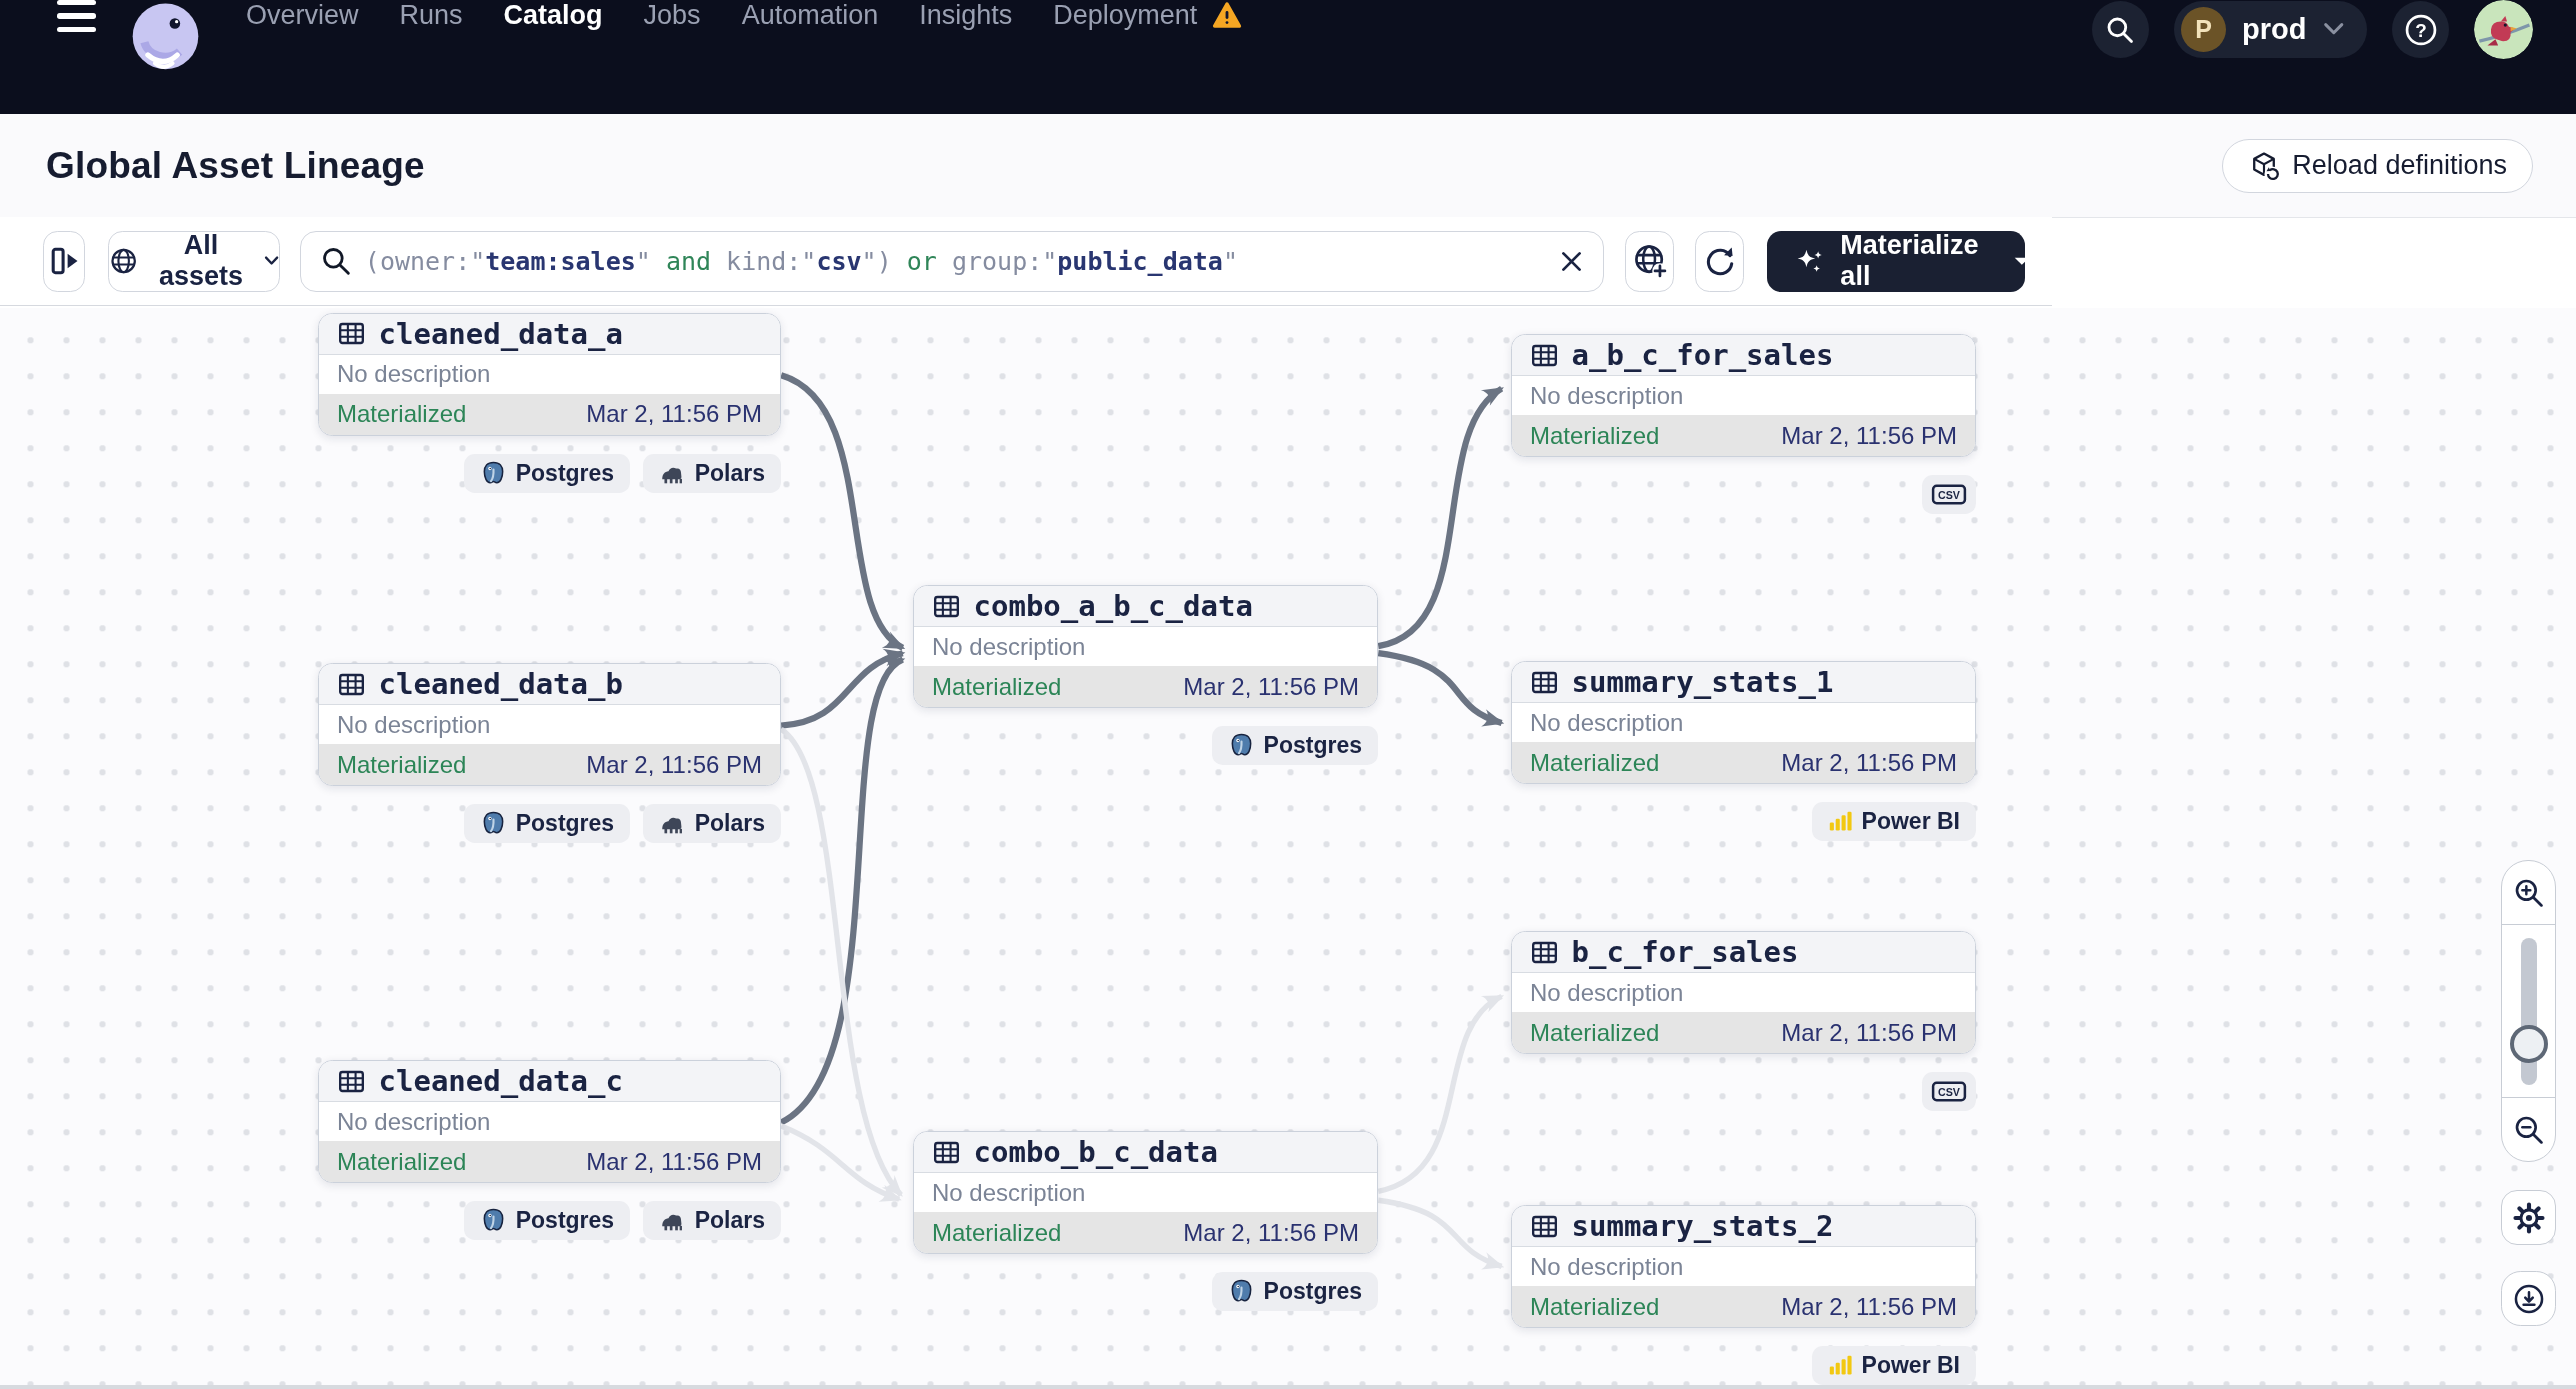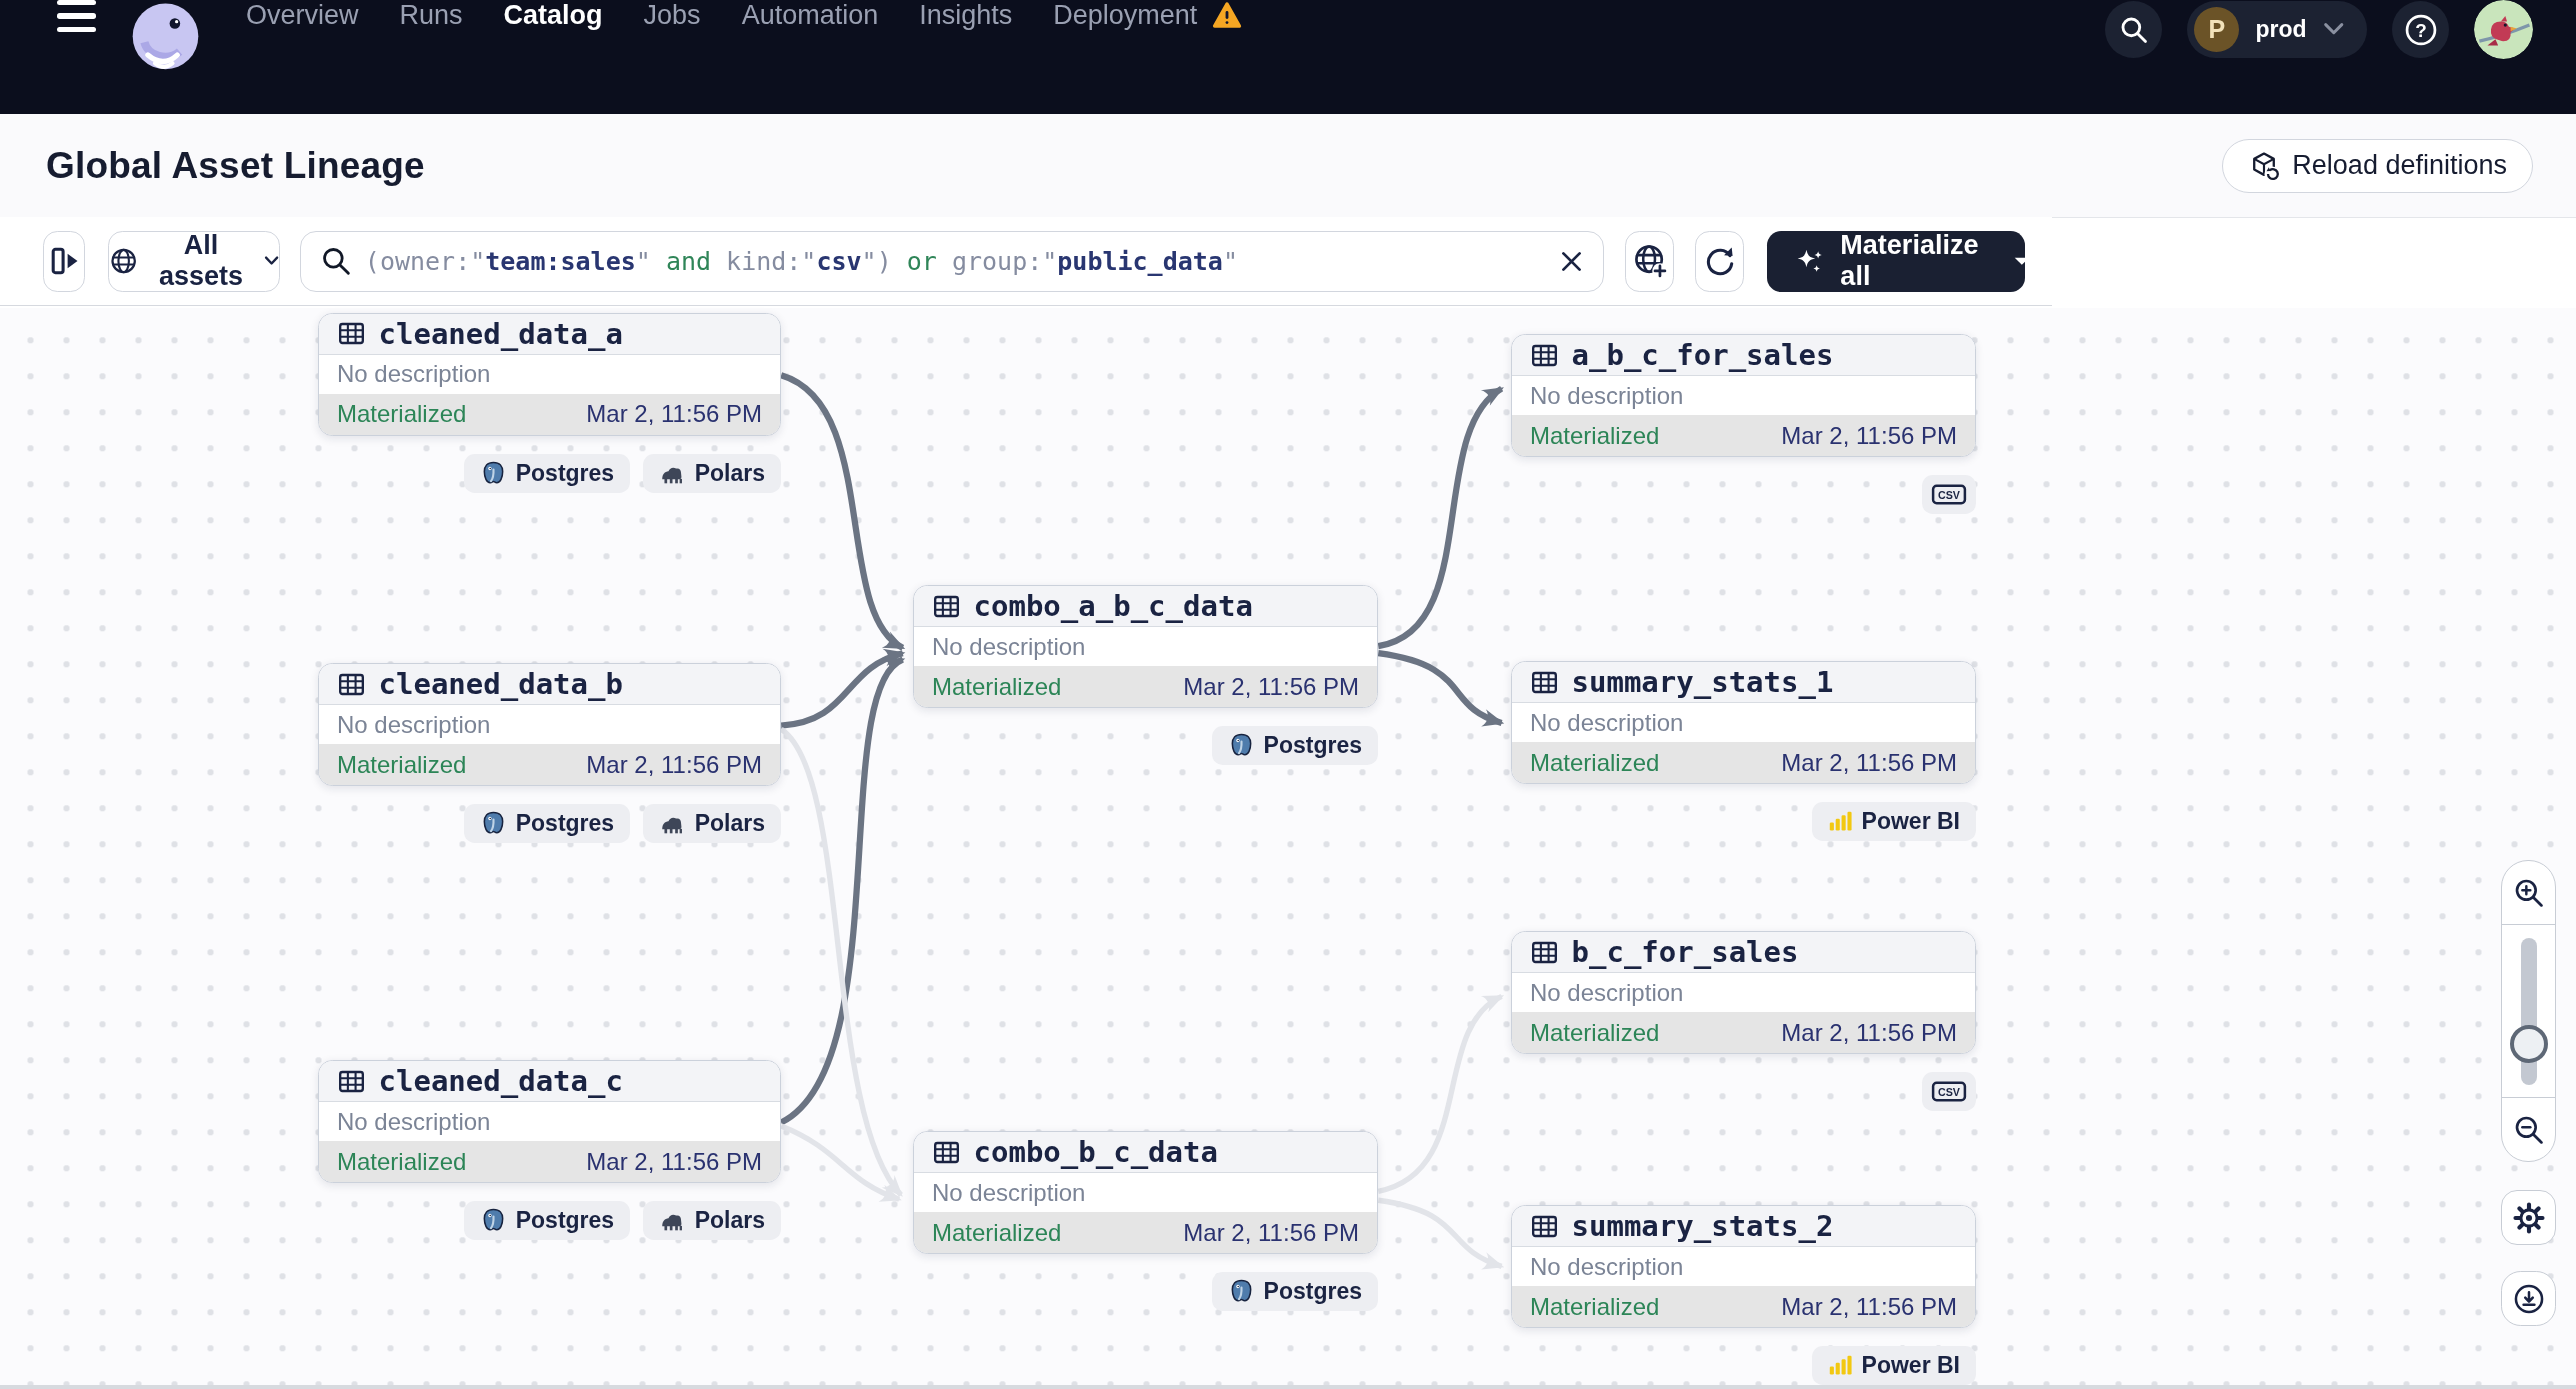--- a/index.html
+++ b/index.html
@@ -17,21 +17,21 @@
   .nav-links { display:flex; align-items:center; margin-left:43px; gap:41px; }
   .nav-link { font-size:27px; color:#9AA0B2; cursor:pointer; white-space:nowrap; display:flex; align-items:center; gap:14.3px;}
   .nav-link.active { color:#FFFFFF; font-weight:700; }
   .nav-right { margin-left:auto; margin-right:43px; display:flex; align-items:center; gap:25px; }
   .circ-btn { width:57px; height:57px; border-radius:50%; background:#1C2232; display:flex;
     align-items:center; justify-content:center; cursor:pointer; }
   .env-pill { height:57px; border-radius:29px; background:#1C2232; display:flex; align-items:center;
     padding:0 23px 0 7.2px; gap:16px; cursor:pointer; }
   .env-initial { width:45px; height:45px; border-radius:50%; background:#6B5327; color:#F2E2BA;
     font-size:25px; font-weight:700; display:flex; align-items:center; justify-content:center; }
-  .env-name { color:#fff; font-size:23px; font-weight:600; }
+  .env-name { color:#fff; font-size:29px; font-weight:600; }
   .avatar { width:59px; height:59px; border-radius:50%; overflow:hidden; cursor:pointer; }
 
   
   .page-header { position:absolute; left:0; top:114px; width:2576px; height:104px; background:#FAFAFC;
     border-bottom:1.8px solid #E4E6EA; display:flex; align-items:center; padding:0 43px 0 46px; }
   .page-title { font-size:37px; font-weight:700; color:#161C30; letter-spacing:0.2px; }
   .reload-btn { margin-left:auto; height:54px; border:1.8px solid #D2D6DE; border-radius:27px; background:#fff;
     display:flex; align-items:center; gap:12.5px; padding:0 25px; font-size:27px; color:#161C30; cursor:pointer; }
 
   

